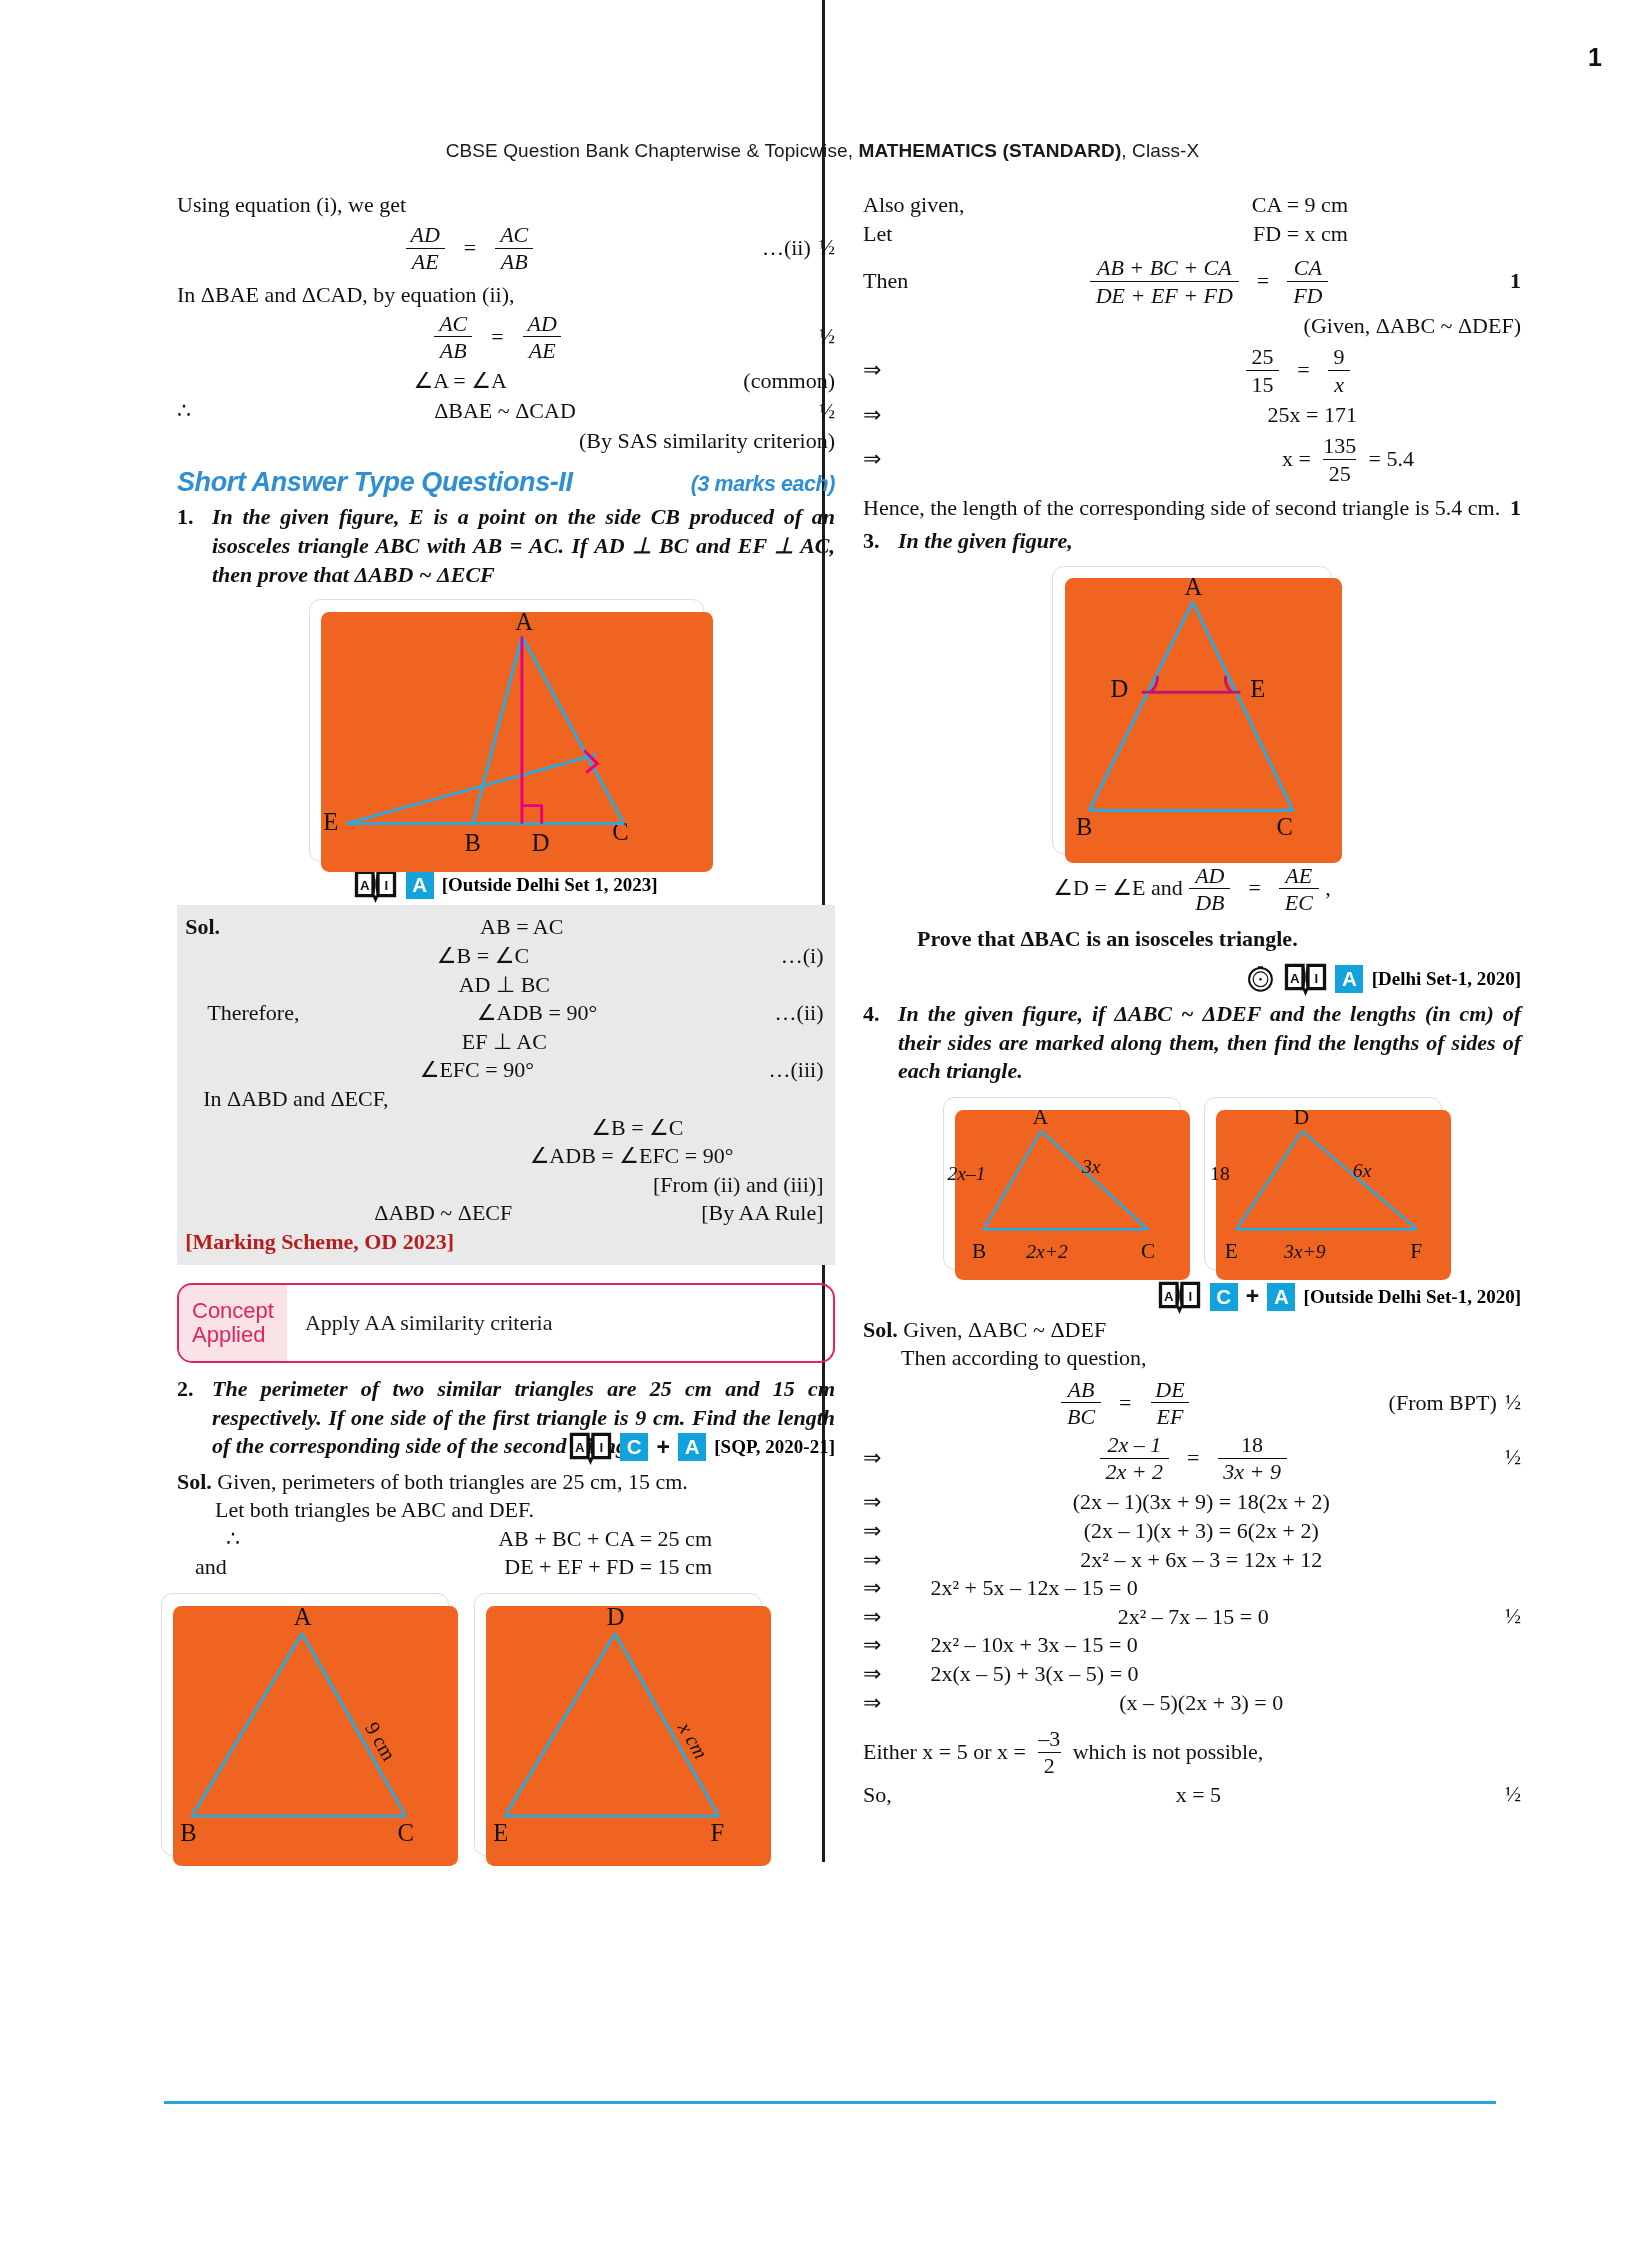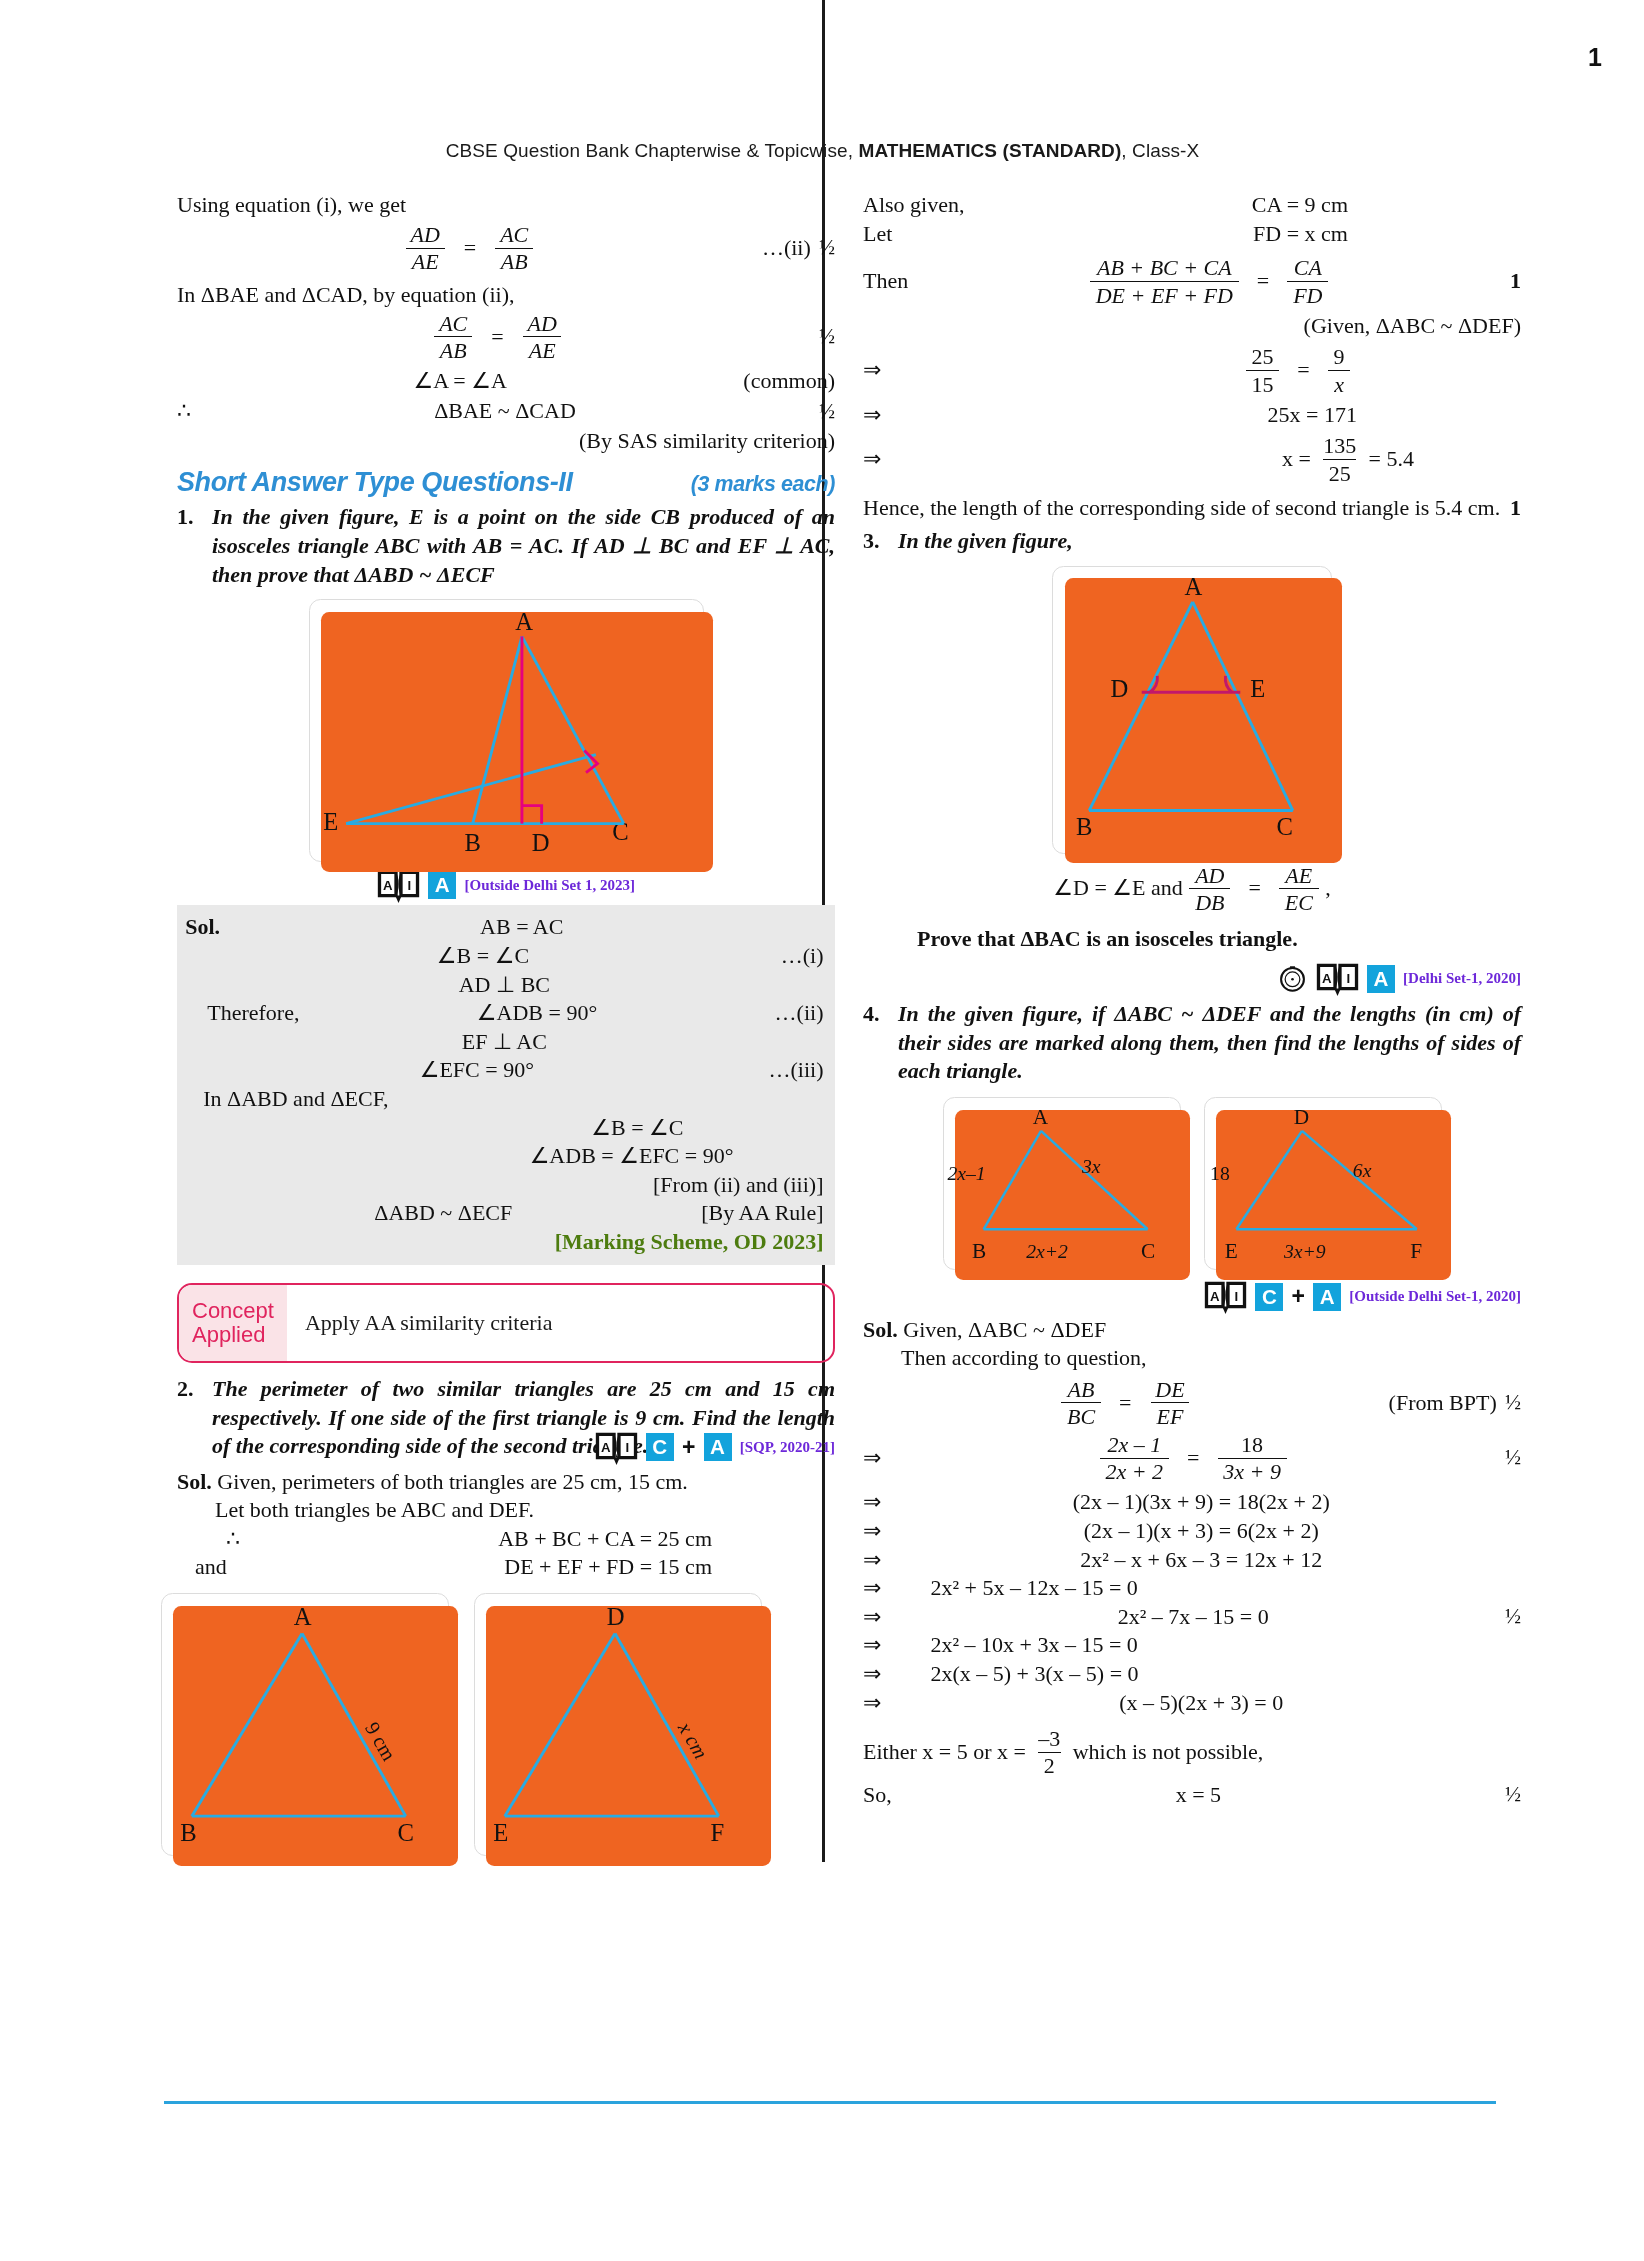--- a/index.html
+++ b/index.html
@@ -104,28 +104,28 @@
     display:inline-block;width:43px;height:33px;position:relative;flex:0 0 auto;
   }
   .sq{
     display:inline-flex;align-items:center;justify-content:center;
     width:28px;height:28px;background:#13a3dc;color:#fff;
     font-family:"Liberation Sans", sans-serif;font-weight:bold;font-size:20.6px;
     flex:0 0 auto;
   }
   .plus{font-family:"Liberation Sans", sans-serif;font-weight:bold;font-size:23px;color:#111;}
   .src{
-    color:#6d28d9;font-weight:bold;font-size:15px;white-space:nowrap;
+    color:#000000;font-weight:bold;font-size:19px;white-space:nowrap;
     font-family:"Liberation Serif", serif;
   }
   .compass{width:31px;height:31px;flex:0 0 auto;}
 
   
   .solblock{background:#e9e9e9;padding:8.2px 11.5px 10px 8.2px;margin-top:3.3px;}
-  .marking{color:#4d7c0f;font-weight:bold;font-size:22px;text-align:right;margin-top:1.6px;}
+  .marking{color:#b91c1c;font-weight:bold;font-size:22px;text-align:left;margin-top:1.6px;}
 
   
   .concept{
     display:flex;align-items:stretch;
     border:2.5px solid #e0245e;border-radius:15px;
     margin:18px 0 11.5px 0;overflow:hidden;height:76px;
   }
   .concept .tag{
     background:#fae3e7;color:#e0245e;
     font-family:"Liberation Sans", sans-serif;

